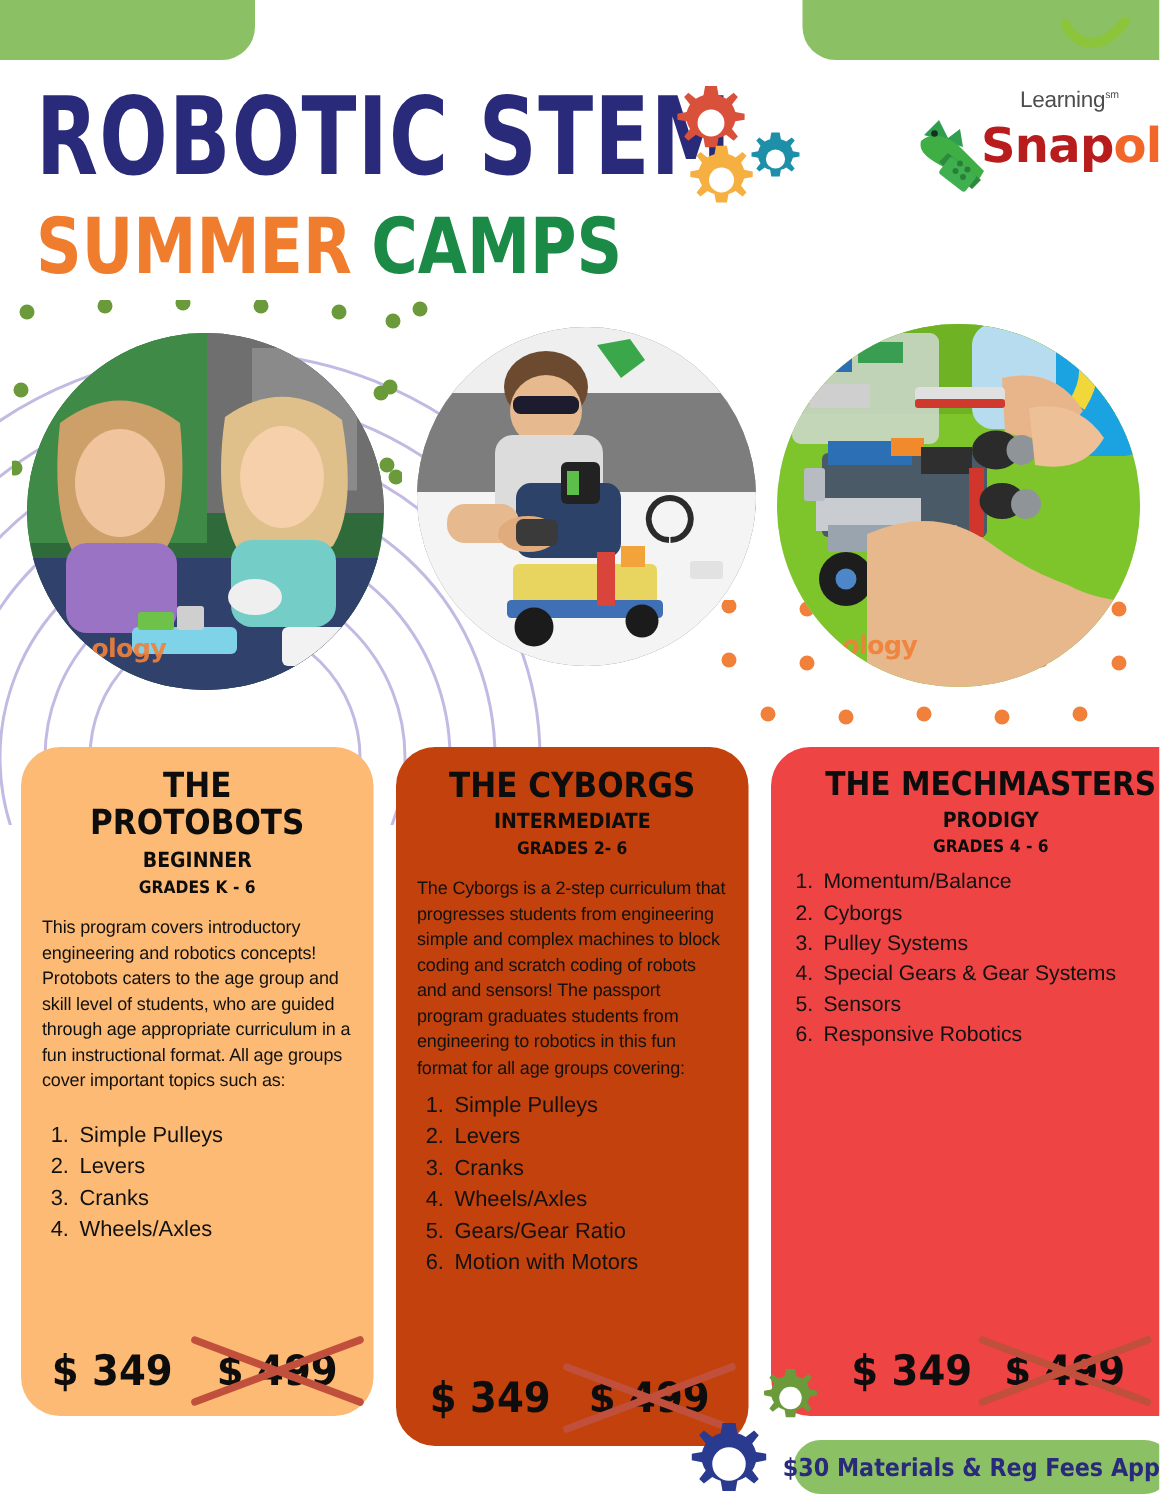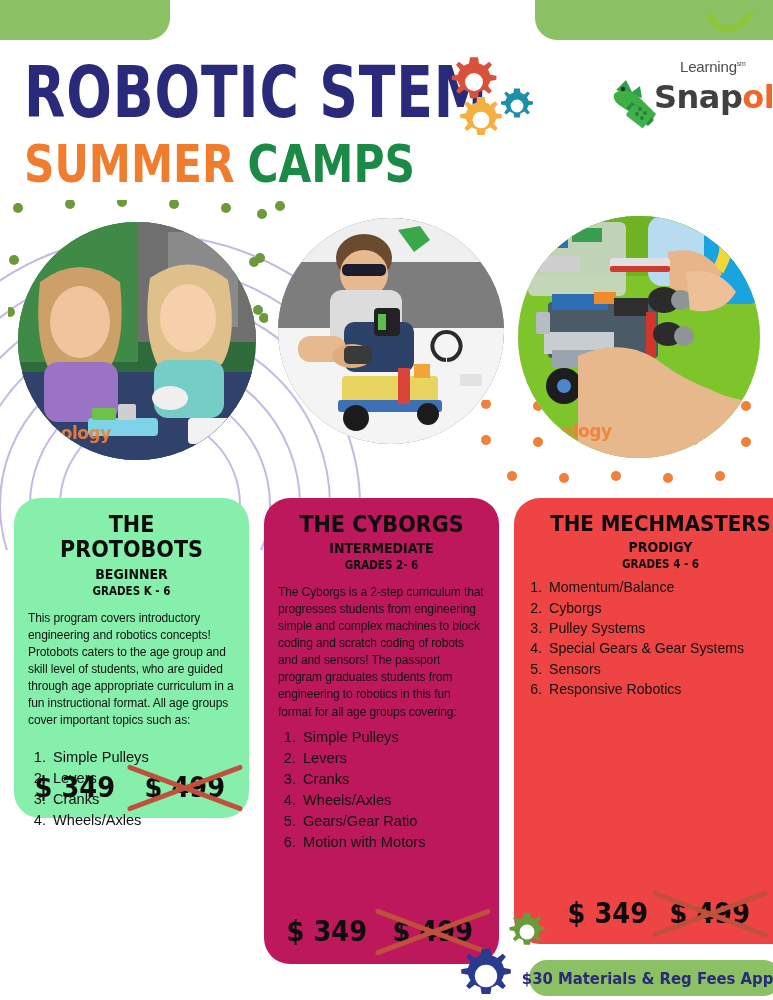--- a/index.html
+++ b/index.html
@@ -106,21 +106,21 @@
     font-size: 7px; vertical-align: super;
   }
   .snapology-word {
     position: absolute;
     left: 42px; top: 66px;
     font-family: "DejaVu Sans", sans-serif;
     font-weight: 700;
     font-size: 32px;
     letter-spacing: -0.5px;
   }
-  .snap-green { color: #404040; }
+  .snap-green { color: #b91c1c; }
   .snap-orange { color: #f2662a; }
   .croc { position: absolute; left: -2px; top: 64px; width: 56px; height: 54px; }
 
   
   .arcs { position: absolute; left: -150px; top: 150px; width: 520px; height: 400px; }
   .dots-left { position: absolute; left: 8px; top: 200px; width: 260px; height: 270px; }
   .dots-right { position: absolute; left: 470px; top: 400px; width: 300px; height: 120px; }
   .dots-mid { position: absolute; left: 250px; top: 200px; width: 60px; height: 240px; }
 
   
@@ -144,22 +144,22 @@
     opacity: .92;
     letter-spacing: -.5px;
   }
 
   
   .card {
     position: absolute;
     border-radius: 26px;
     padding: 14px 14px 10px 14px;
   }
-  .card-1 { left: 14px;  top: 498px; width: 235px; height: 320px; background: #86efac; }
-  .card-2 { left: 264px; top: 498px; width: 235px; height: 466px; background: #be185d; }
+  .card-1 { left: 14px;  top: 498px; width: 235px; height: 446px; background: #fdba74; }
+  .card-2 { left: 264px; top: 498px; width: 235px; height: 466px; background: #c2410c; }
   .card-3 { left: 514px; top: 498px; width: 293px; height: 446px; background: #ef4444; }
 
   .card-title {
     text-align: center;
     font-family: "DejaVu Sans", sans-serif;
     font-weight: 700;
     font-size: 23px;
     letter-spacing: 0px;
     color: #0d0d0d;
     transform: scaleX(0.9);

